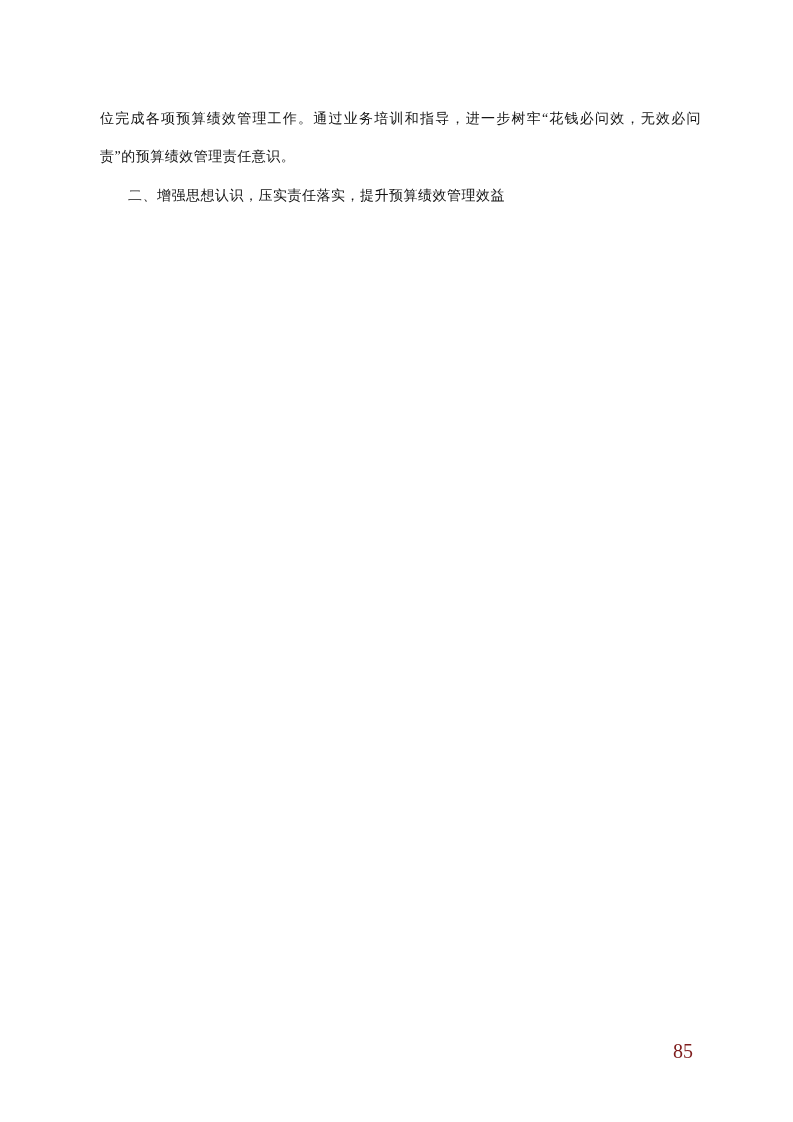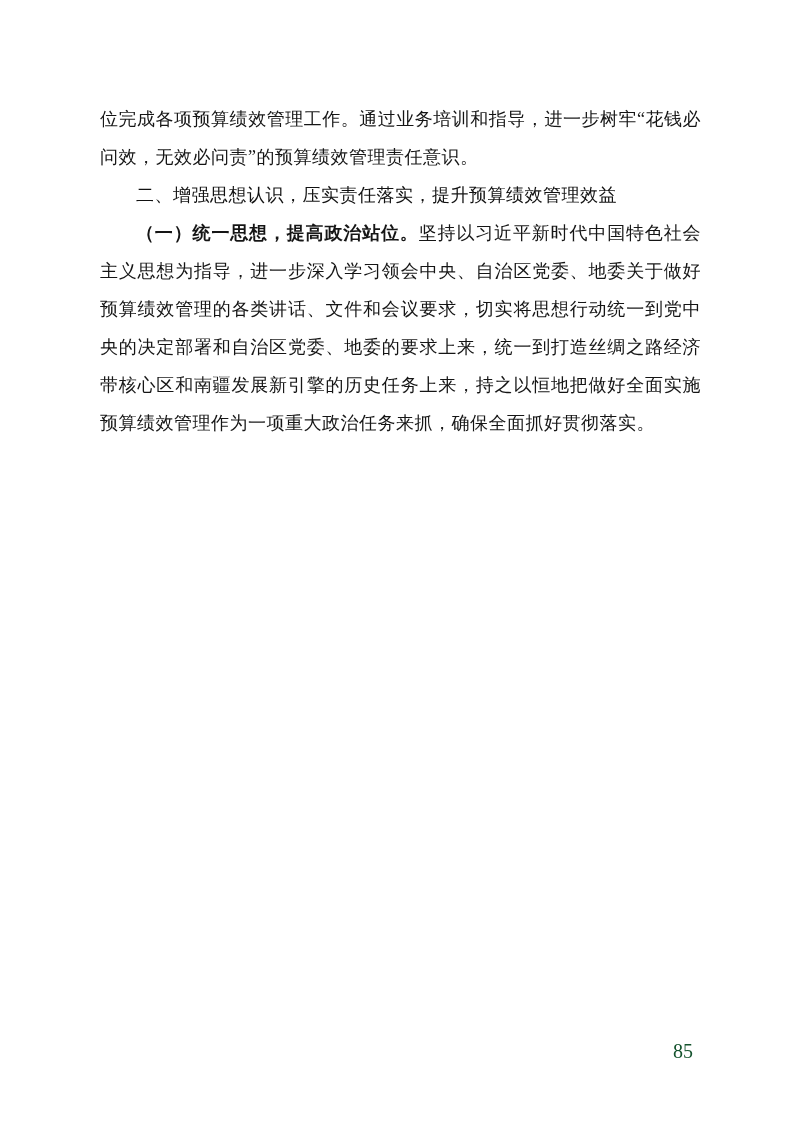--- a/index.html
+++ b/index.html
@@ -18,62 +18,61 @@
   }
   .content {
     position: absolute;
     left: 100px;
     top: 100px;
     width: 601px;
   }
   .content p, .content h2 {
     margin: 0;
     padding: 0;
-    font-size: 18px;
+    font-size: 14px;
     line-height: 38px;
     text-align: justify;
     letter-spacing: 0.5px;
     font-weight: normal;
   }
   .body-para {
     text-indent: 2em;
   }
   .no-indent {
     text-indent: 0;
   }
   .heading {
-    font-family: Liberation Serif, serif;
+    font-family: Liberation Sans, sans-serif;
     font-weight: bold;
     font-size: 22.5px;
     text-indent: 2em;
     color: #111111;
   }
   .lead {
     font-weight: bold;
   }
   .page-number {
     position: absolute;
     right: 100px;
     top: 1036px;
     font-size: 20px;
     line-height: 30px;
     font-family: "Liberation Serif", "DejaVu Serif", serif;
-    color: #14532d;
+    color: #7f1d1d;
   }
 </style>
 </head>
 <body>
 
 <div class="page">
   <div class="content">
 
     <p class="no-indent">位完成各项预算绩效管理工作。通过业务培训和指导，进一步树牢“花钱必问效，无效必问责”的预算绩效管理责任意识。</p>
 
     <h2 class="heading">二、增强思想认识，压实责任落实，提升预算绩效管理效益</h2>
 
 
-    <p class="body-para"><span class="lead">（一）统一思想，提高政治站位。</span><span>坚持以习近平新时代中国特色社会主义思想为指导，进一步深入学习领会中央、自治区党委、地委关于做好预算绩效管理的各类讲话、文件和会议要求，切实将思想行动统一到党中央的决定部署和自治区党委、地委的要求上来，统一到打造丝绸之路经济带核心区和南疆发展新引擎的历史任务上来，持之以恒地把做好全面实施预算绩效管理作为一项重大政治任务来抓，确保全面抓好贯彻落实。</span></p>
 
 
   </div>
 
   <div class="page-number">85</div>
 </div>
 
 </body></html>

